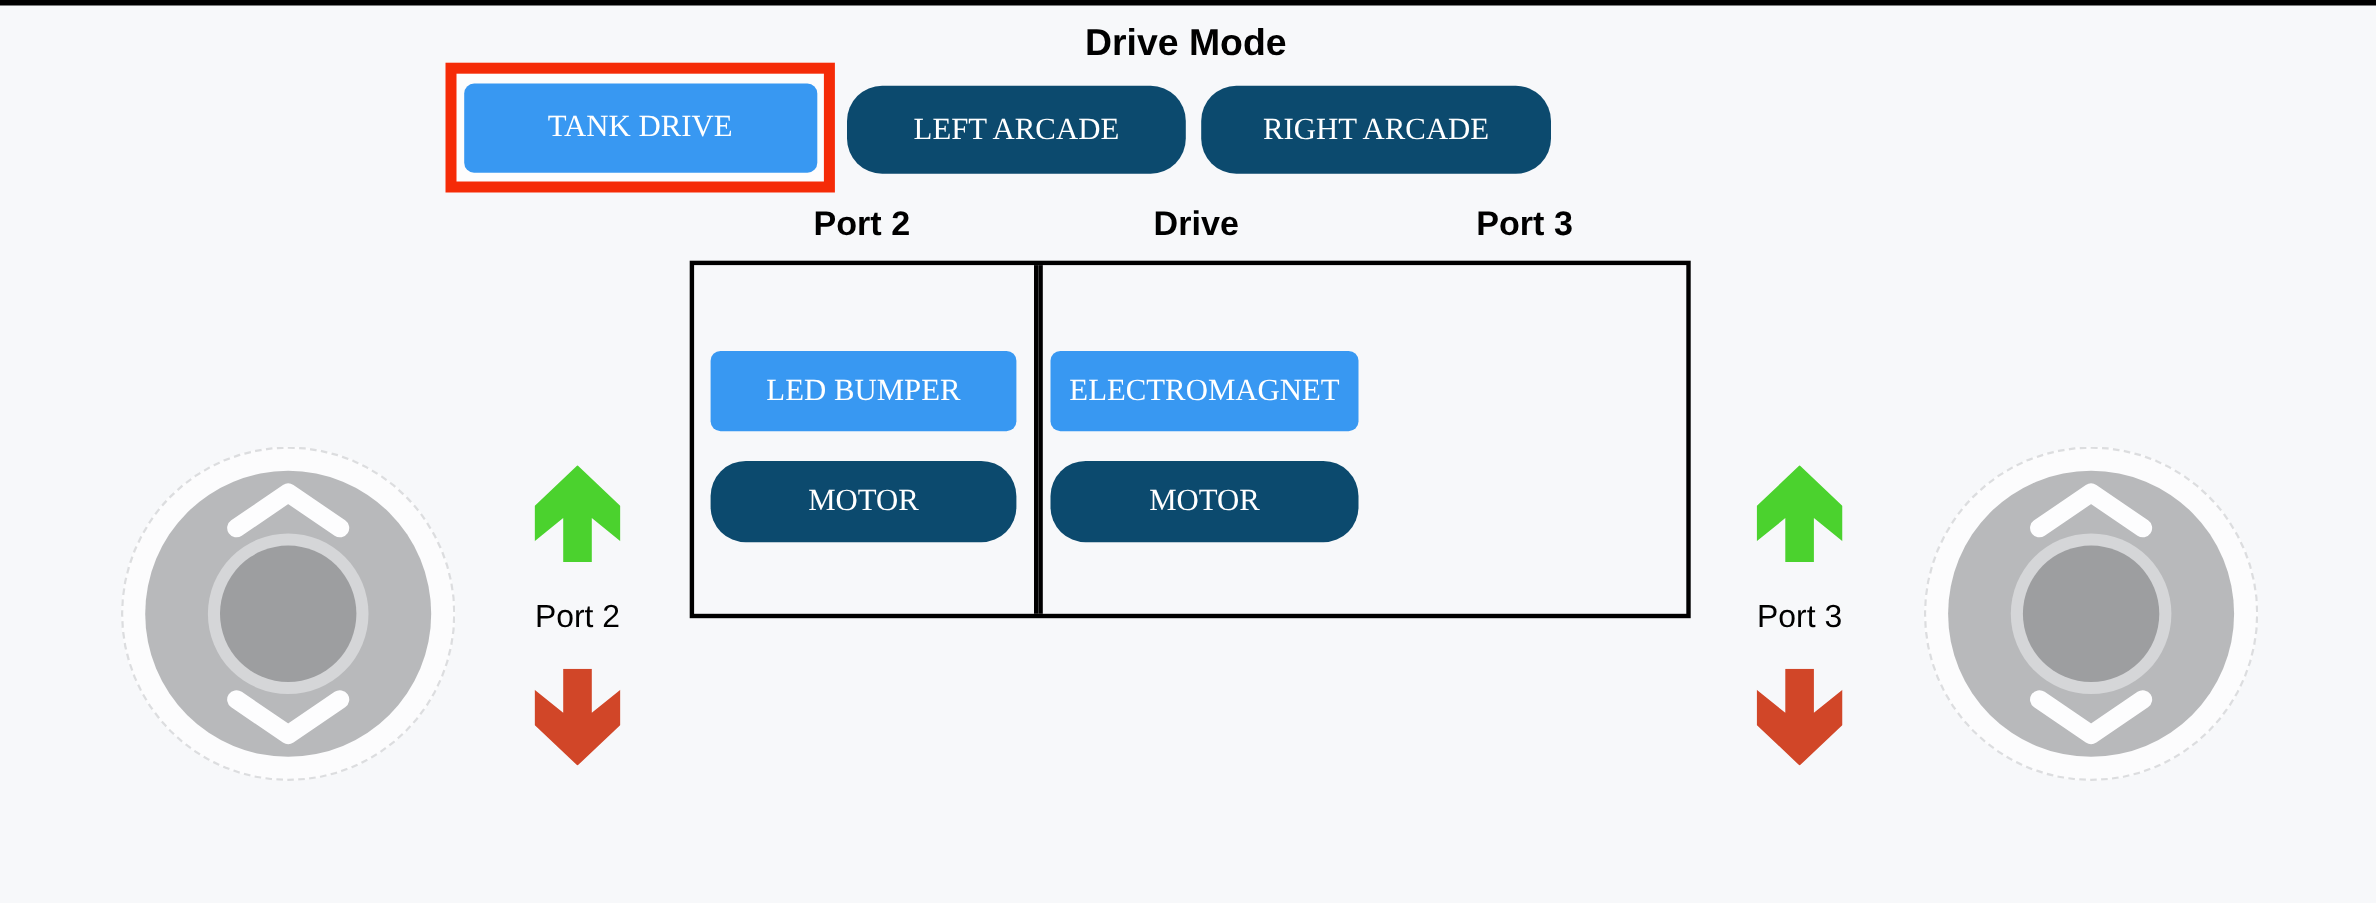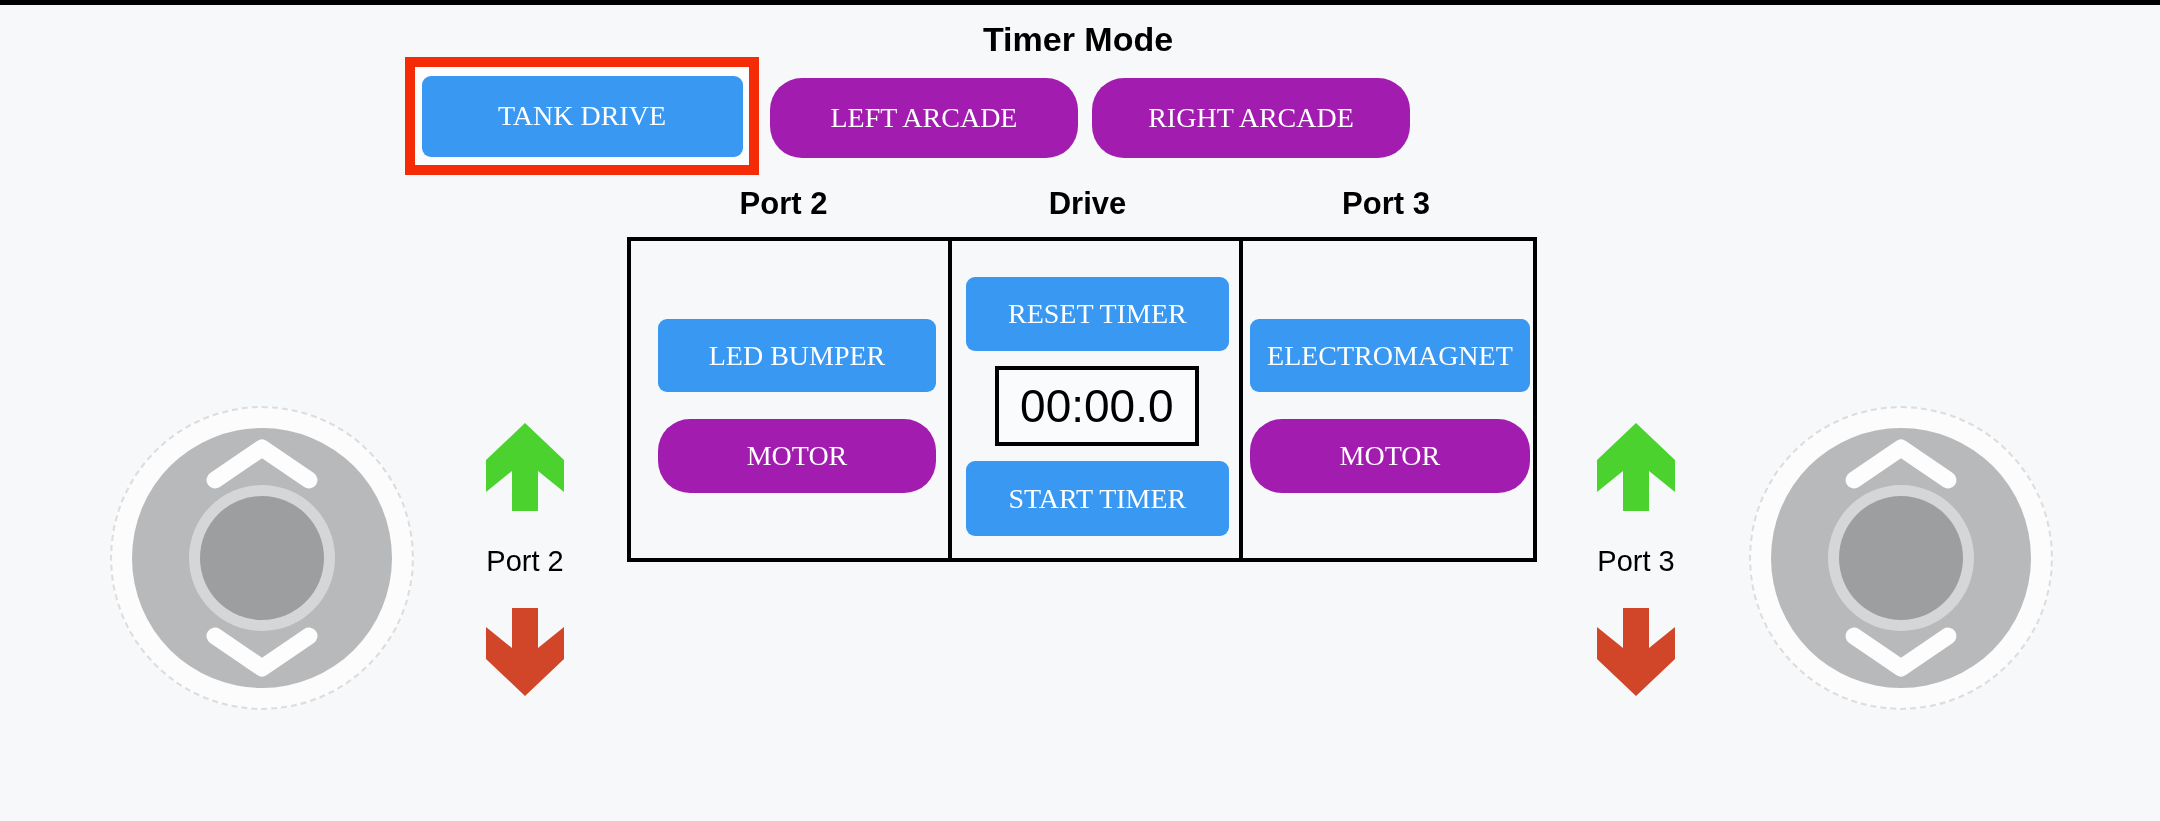--- a/index.html
+++ b/index.html
@@ -29,21 +29,21 @@
     display: flex; align-items: center; justify-content: center;
     border-radius: 9px;
     color: #ffffff;
     font-size: 28px;
     cursor: pointer;
     box-sizing: border-box;
     user-select: none;
     font-family: Liberation Serif, serif;
   }
   .btn-active   { background: #3898f2; }
-  .btn-inactive { background: #a21caf; border-radius: 32px; }
+  .btn-inactive { background: #0c4a6e; border-radius: 32px; }
 
   .tank-outline {
     position: absolute; left: 405px; top: 57px;
     width: 354px; height: 118px;
     box-sizing: border-box;
     border: 10px solid #f52b07;
     background: #fdfdfd;
     display: flex; align-items: center; justify-content: center;
   }
   .btn-tank  { width: 321px; height: 81px; }
@@ -62,21 +62,21 @@
   .hdr-port3 { left: 1235px; width: 302px; }
 
   .panel-box {
     position: absolute; left: 627px; top: 237px;
     width: 910px; height: 325px;
     box-sizing: border-box;
     border: 4px solid #000;
     display: flex;
   }
   .panel-cell { position: relative; height: 100%; }
-  .cell-1 { width: 309px; margin-left: 12px; }
+  .cell-1 { width: 309px; }
   .cell-2 { width: 291px; }
   .cell-3 { width: 294px; text-align: right; }
   .panel-divider { width: 4px; height: 100%; background: #000; }
 
   .cell-btn { position: absolute; }
   .btn-led      { left: 15px; top: 78px;  width: 278px; height: 73px; }
   .btn-motor-l  { left: 15px; top: 178px; width: 278px; height: 74px; }
   .btn-reset    { left: 14px; top: 36px;  width: 263px; height: 74px; }
   .btn-start    { left: 14px; top: 220px; width: 263px; height: 75px; }
   .btn-magnet   { left: 7px;  top: 78px;  width: 280px; height: 73px; }
@@ -144,46 +144,41 @@
   }
   .axis-arrow-down { margin-top: 30px; }
 </style>
 </head>
 <body>
 
 <div class="stage">
 
   <div class="top-bar"></div>
 
-  <div class="drive-mode-title">Timer Mode</div>
+  <div class="drive-mode-title">Drive Mode</div>
 
   <div class="tank-outline">
     <div class="btn btn-active btn-tank">TANK DRIVE</div>
   </div>
   <div class="btn btn-inactive btn-mode btn-left-arcade">LEFT ARCADE</div>
   <div class="btn btn-inactive btn-mode btn-right-arcade">RIGHT ARCADE</div>
 
   <div class="panel-header hdr-port2">Port 2</div>
   <div class="panel-header hdr-timer">Drive</div>
   <div class="panel-header hdr-port3">Port 3</div>
 
   <div class="panel-box">
 
     <div class="panel-cell cell-1">
       <div class="btn btn-active cell-btn btn-led">LED BUMPER</div>
       <div class="btn btn-inactive cell-btn btn-motor-l">MOTOR</div>
     </div>
 
     <div class="panel-divider"></div>
 
-    <div class="panel-cell cell-2">
-      <div class="btn btn-active cell-btn btn-reset">RESET TIMER</div>
-      <div class="timer-display">00:00.0</div>
-      <div class="btn btn-active cell-btn btn-start">START TIMER</div>
-    </div>
 
     <div class="panel-divider"></div>
 
     <div class="panel-cell cell-3">
       <div class="btn btn-active cell-btn btn-magnet">ELECTROMAGNET</div>
       <div class="btn btn-inactive cell-btn btn-motor-r">MOTOR</div>
     </div>
 
   </div>
 

